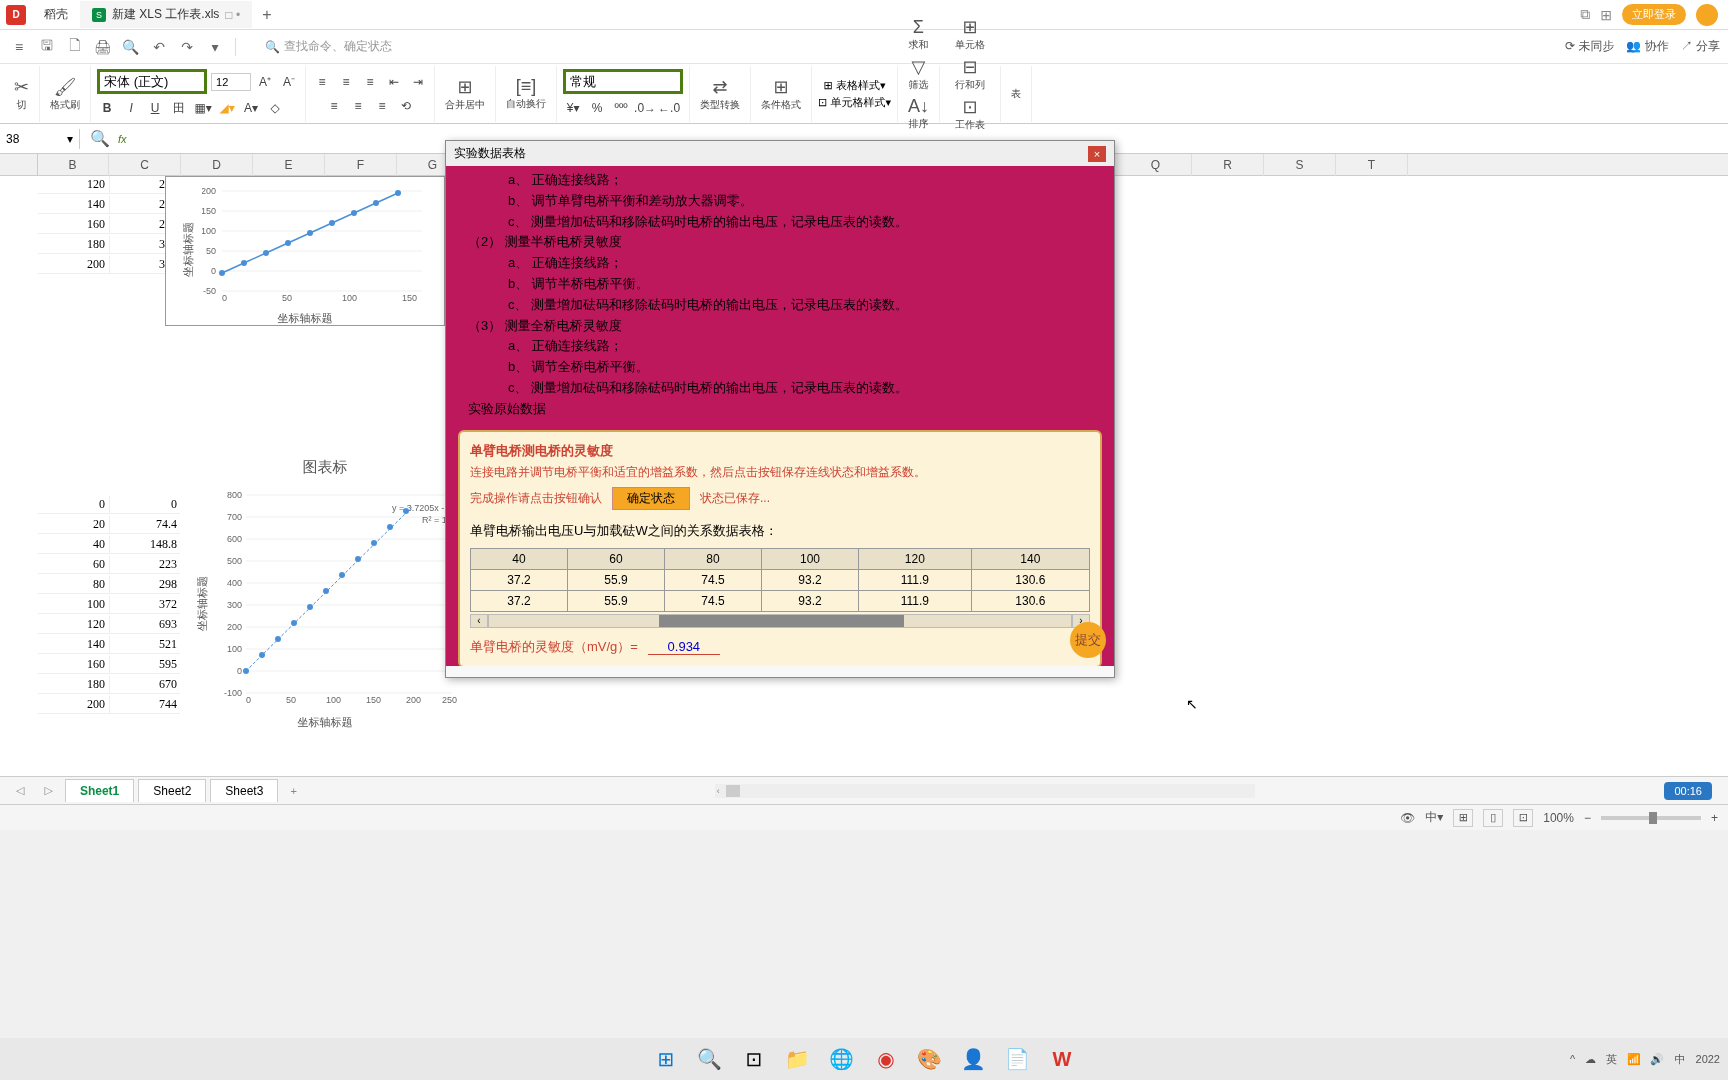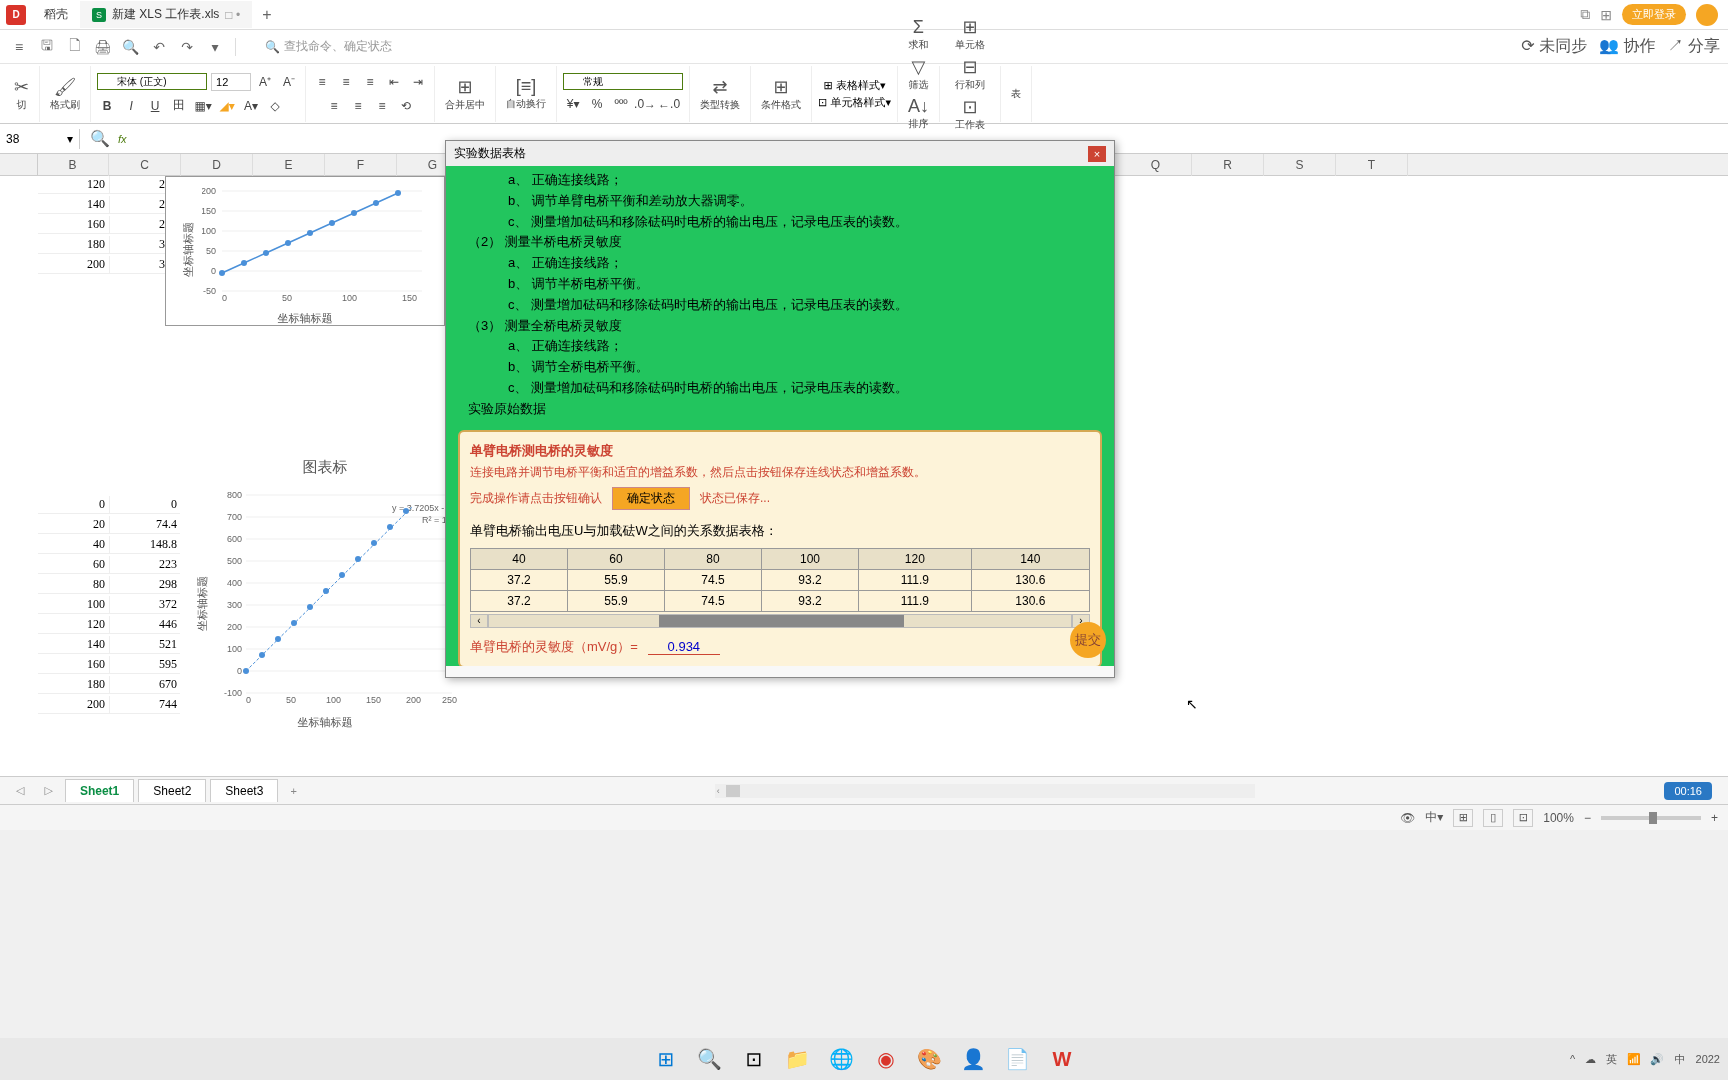--- a/index.html
+++ b/index.html
@@ -13,46 +13,46 @@
 .titlebar-right{margin-left:auto;display:flex;gap:10px;align-items:center;padding-right:10px}
 .login-btn{background:#f5a623;color:#fff;padding:3px 10px;border-radius:12px;font-size:11px}
 .avatar{width:22px;height:22px;background:#f5a623;border-radius:50%}
 .qat{height:34px;background:#fff;display:flex;align-items:center;padding:0 8px;gap:6px;border-bottom:1px solid #e5e5e5}
 .qat-btn{width:22px;height:22px;display:flex;align-items:center;justify-content:center;color:#666;font-size:14px}
 .qat-sep{width:1px;height:18px;background:#ddd;margin:0 3px}
 .ribbon-tabs{display:flex;align-items:center;gap:2px;margin-left:10px}
 .rtab{padding:5px 10px;font-size:12px;color:#333}
 .rtab.active{background:#0a8e44;color:#fff;border-radius:4px}
 .search-box{margin-left:20px;display:flex;align-items:center;gap:4px;color:#999;font-size:12px}
-.qat-right{margin-left:auto;display:flex;gap:12px;align-items:flex-start;font-size:16px;color:#555}
+.qat-right{margin-left:auto;display:flex;gap:12px;align-items:flex-start;font-size:12px;color:#555}
 .ribbon{height:60px;background:#fff;display:flex;align-items:center;padding:0 4px;border-bottom:1px solid #ccc}
 .rgroup{display:flex;flex-direction:column;align-items:center;padding:2px 6px;height:56px;justify-content:center;border-right:1px solid #eee}
 .rgroup-row{display:flex;gap:4px;align-items:center}
 .rbtn{display:flex;flex-direction:column;align-items:center;font-size:10px;color:#444;padding:2px 4px}
 .rbtn-icon{font-size:18px;color:#555}
-.font-select{border:1px solid #4d7c0f;font-size:10px;padding:2px 19px;width:110px}
+.font-select{border:3px solid #4d7c0f;font-size:13px;padding:2px 4px;width:110px}
 .size-select{border:1px solid #ccc;font-size:11px;padding:2px 4px;width:40px}
 .sm-btn{width:20px;height:20px;font-size:12px;display:flex;align-items:center;justify-content:center;color:#444}
 .namebox{height:30px;background:#fff;display:flex;align-items:center;border-bottom:1px solid #ccc}
 .cell-name{width:80px;border-right:1px solid #ccc;padding:3px 6px;font-size:12px;display:flex;align-items:center;justify-content:space-between}
 .fx-area{display:flex;align-items:center;padding:0 10px;gap:8px;flex:1}
 .fx-icon{font-style:italic;color:#4d7c0f;font-size:11px}
 .sheet-area{position:relative;background:#fff;height:622px;overflow:hidden}
 .col-headers{display:flex;height:22px;background:#f0f0f0;border-bottom:1px solid #ccc}
 .row-header{width:38px;background:#f0f0f0;border-right:1px solid #ccc}
 .col-h{width:72px;text-align:center;font-size:12px;border-right:1px solid #ddd;line-height:22px;color:#555}
 .grid-body{display:flex}
 .cell{width:72px;border-right:1px solid #eee;border-bottom:1px solid #eee;font-size:12px;text-align:right;padding:1px 4px;font-family:"SimSun",serif}
 .chart-box{position:absolute;background:#fff;border:1px solid #999}
 .axis-title-y{position:absolute;left:-5px;top:50%;transform:rotate(-90deg);font-size:11px;color:#555}
 .axis-title-x{text-align:center;font-size:11px;color:#555;margin-top:4px}
 .dialog{position:absolute;left:445px;top:140px;width:670px;height:538px;background:#f8f8f8;border:1px solid #888;box-shadow:2px 2px 8px rgba(0,0,0,0.3)}
 .dialog-title{background:#eee;padding:4px 8px;font-size:12px;display:flex;justify-content:space-between;align-items:center}
 .dialog-close{background:#c43;color:#fff;width:18px;height:16px;text-align:center;font-size:11px;line-height:16px}
-.dialog-body{padding:4px 12px;height:500px;overflow-y:auto;font-size:13px;background:#22c55e;position:relative}
+.dialog-body{padding:4px 12px;height:500px;overflow-y:auto;font-size:13px;background:#be185d;position:relative}
 .dialog-body::-webkit-scrollbar{width:14px}
 .dialog-body::-webkit-scrollbar-thumb{background:#ccc}
 .proc-text{line-height:1.6;font-size:13px}
 .data-panel{border:2px solid #d4a854;background:#fdf3d9;margin:10px 0;padding:10px;border-radius:6px}
 .panel-title{color:#c43;font-size:13px;font-weight:bold}
 .panel-desc{color:#c43;font-size:12px;margin-top:4px}
 .confirm-row{display:flex;align-items:center;gap:10px;margin-top:6px;font-size:12px}
 .confirm-btn{background:#f5a623;border:1px solid #c88;padding:2px 14px;font-size:12px}
 .status-saved{color:#c43}
 .dtable{width:100%;border-collapse:collapse;margin-top:8px;background:#fdf3d9}
@@ -305,21 +305,21 @@
         <div class="cell" style="position: absolute; left: 72px; top: 340px;">74.4</div>
         <div class="cell" style="position: absolute; left: 0px; top: 360px;">40</div>
         <div class="cell" style="position: absolute; left: 72px; top: 360px;">148.8</div>
         <div class="cell" style="position: absolute; left: 0px; top: 380px;">60</div>
         <div class="cell" style="position: absolute; left: 72px; top: 380px;">223</div>
         <div class="cell" style="position: absolute; left: 0px; top: 400px;">80</div>
         <div class="cell" style="position: absolute; left: 72px; top: 400px;">298</div>
         <div class="cell" style="position: absolute; left: 0px; top: 420px;">100</div>
         <div class="cell" style="position: absolute; left: 72px; top: 420px;">372</div>
         <div class="cell" style="position: absolute; left: 0px; top: 440px;">120</div>
-        <div class="cell" style="position: absolute; left: 72px; top: 440px;">446</div>
+        <div class="cell" style="position: absolute; left: 72px; top: 440px;">693</div>
         <div class="cell" style="position: absolute; left: 0px; top: 460px;">140</div>
         <div class="cell" style="position: absolute; left: 72px; top: 460px;">521</div>
         <div class="cell" style="position: absolute; left: 0px; top: 480px;">160</div>
         <div class="cell" style="position: absolute; left: 72px; top: 480px;">595</div>
         <div class="cell" style="position: absolute; left: 0px; top: 500px;">180</div>
         <div class="cell" style="position: absolute; left: 72px; top: 500px;">670</div>
         <div class="cell" style="position: absolute; left: 0px; top: 520px;">200</div>
         <div class="cell" style="position: absolute; left: 72px; top: 520px;">744</div>
       </div>
   </div>

